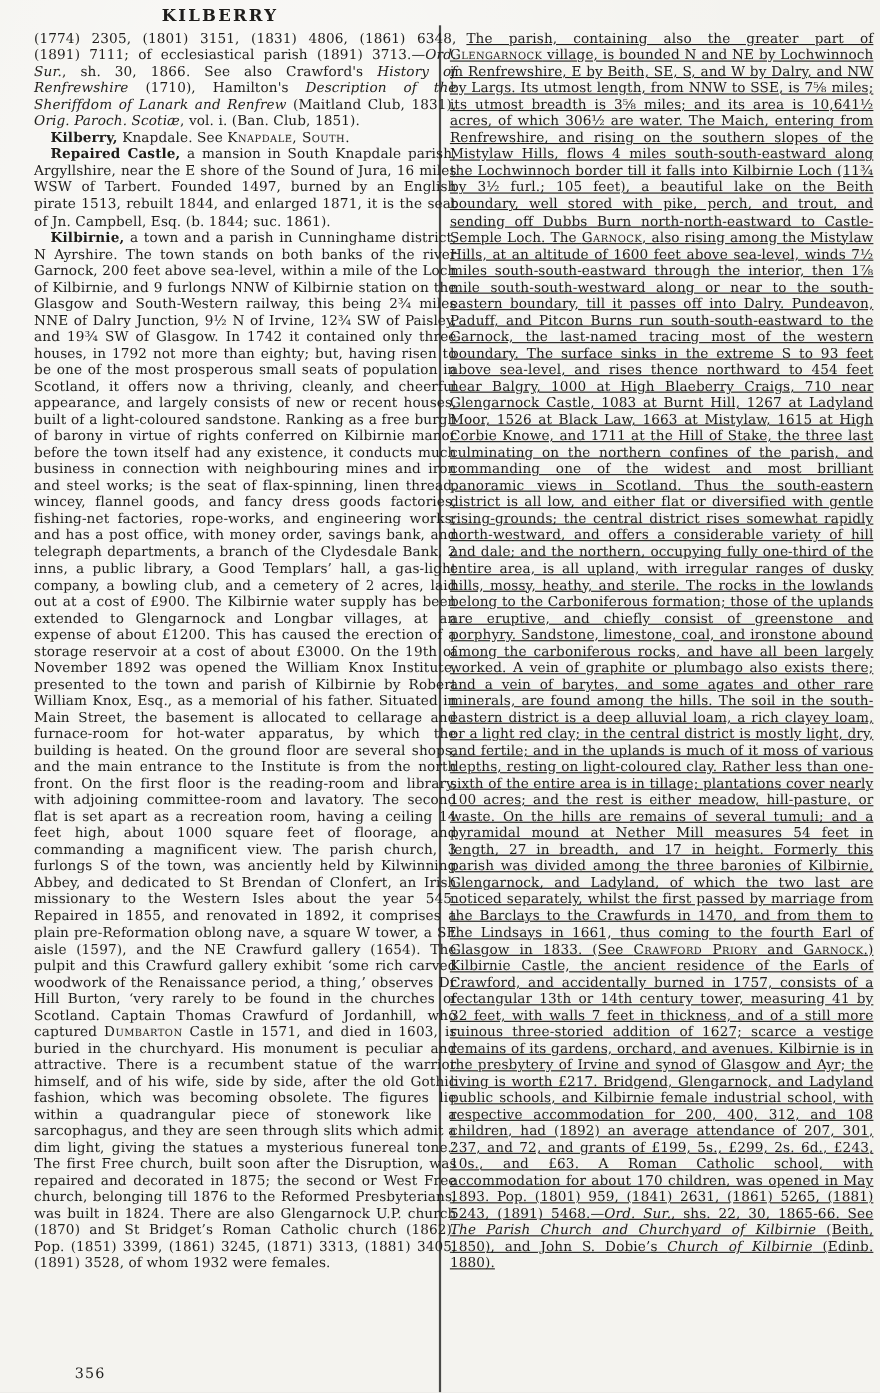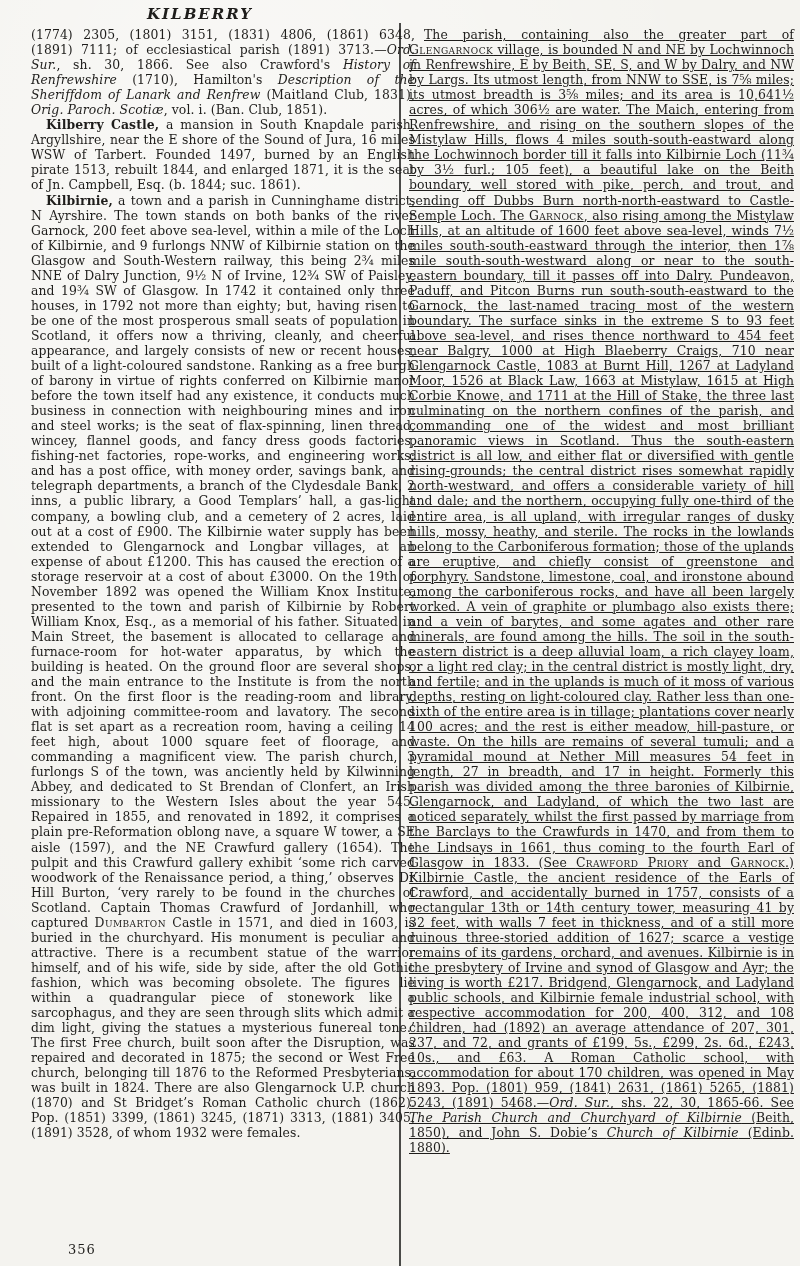--- a/index.html
+++ b/index.html
@@ -26,21 +26,20 @@
     top: 5px; left: 0; right: 0;
     display: flex;
   }
   .running-heads .head {
     width: 50%;
     text-align: center;
     font-weight: bold;
     font-size: 15px;
     letter-spacing: 2px;
     font-family: "DejaVu Serif", serif;
-    font-style: italic;
   }
   .col {
     position: absolute;
     top: 27px;
     font-size: 12.4px;
     line-height: 15.05px;
     text-align: justify;
     letter-spacing: 0.1px;
   }
   .col-left  { left: 10px;  width: 384px; margin-left: 21px; }
@@ -72,21 +71,22 @@
 <div class="page">
 
   <div class="running-heads">
     <div class="head">KILBERRY</div>
   </div>
 
   <div class="divider"></div>
 
   <div class="col col-left">
       <p class="para"><span class="seg-n">(1774) 2305, (1801) 3151, (1831) 4806, (1861) 6348, (1891) 7111; of ecclesiastical parish (1891) 3713.—</span><span class="seg-i">Ord. Sur.</span><span class="seg-n">, sh. 30, 1866.  See also Crawford's </span><span class="seg-i">History of Renfrewshire</span><span class="seg-n"> (1710), Hamilton's </span><span class="seg-i">Description of the Sheriffdom of Lanark and Renfrew</span><span class="seg-n"> (Maitland Club, 1831), </span><span class="seg-i">Orig. Paroch. Scotiæ</span><span class="seg-n">, vol. i. (Ban. Club, 1851).</span></p>
-      <p class="para indent"><span class="seg-b">Kilberry Castle,</span><span class="seg-n"> a mansion in South Knapdale parish, Argyllshire, near the E shore of the Sound of Jura, 16 miles WSW of Tarbert.  Founded 1497, burned by an English pirate 1513, rebuilt 1844, and enlarged 1871, it is the seat of Jn. Campbell, Esq. (b. 1844; suc. 1861).</span></p>
+      <p class="para indent"><span class="seg-b">Kilberry,</span><span class="seg-n"> Knapdale.  See </span><span class="seg-sc">Knapdale, South</span><span class="seg-n">.</span></p>
+      <p class="para indent"><span class="seg-b">Repaired Castle,</span><span class="seg-n"> a mansion in South Knapdale parish, Argyllshire, near the E shore of the Sound of Jura, 16 miles WSW of Tarbert.  Founded 1497, burned by an English pirate 1513, rebuilt 1844, and enlarged 1871, it is the seat of Jn. Campbell, Esq. (b. 1844; suc. 1861).</span></p>
       <p class="para indent"><span class="seg-b">Kilbirnie,</span><span class="seg-n"> a town and a parish in Cunninghame district, N Ayrshire.  The town stands on both banks of the river Garnock, 200 feet above sea-level, within a mile of the Loch of Kilbirnie, and 9 furlongs NNW of Kilbirnie station on the Glasgow and South-Western railway, this being 2¾ miles NNE of Dalry Junction, 9½ N of Irvine, 12¾ SW of Paisley, and 19¾ SW of Glasgow. In 1742 it contained only three houses, in 1792 not more than eighty; but, having risen to be one of the most prosperous small seats of population in Scotland, it offers now a thriving, cleanly, and cheerful appearance, and largely consists of new or recent houses, built of a light-coloured sandstone.  Ranking as a free burgh of barony in virtue of rights conferred on Kilbirnie manor before the town itself had any existence, it conducts much business in connection with neighbouring mines and iron and steel works; is the seat of flax-spinning, linen thread, wincey, flannel goods, and fancy dress goods factories, fishing-net factories, rope-works, and engineering works; and has a post office, with money order, savings bank, and telegraph departments, a branch of the Clydesdale Bank, 2 inns, a public library, a Good Templars’ hall, a gas-light company, a bowling club, and a cemetery of 2 acres, laid out at a cost of £900.  The Kilbirnie water supply has been extended to Glengarnock and Longbar villages, at an expense of about £1200. This has caused the erection of a storage reservoir at a cost of about £3000.  On the 19th of November 1892 was opened the William Knox Institute, presented to the town and parish of Kilbirnie by Robert William Knox, Esq., as a memorial of his father.  Situated in Main Street, the basement is allocated to cellarage and furnace-room for hot-water apparatus, by which the building is heated.  On the ground floor are several shops, and the main entrance to the Institute is from the north front.  On the first floor is the reading-room and library, with adjoining committee-room and lavatory.  The second flat is set apart as a recreation room, having a ceiling 14 feet high, about 1000 square feet of floorage, and commanding a magnificent view.  The parish church, 3 furlongs S of the town, was anciently held by Kilwinning Abbey, and dedicated to St Brendan of Clonfert, an Irish missionary to the Western Isles about the year 545.  Repaired in 1855, and renovated in 1892, it comprises a plain pre-Reformation oblong nave, a square W tower, a SE aisle (1597), and the NE Crawfurd gallery (1654).  The pulpit and this Crawfurd gallery exhibit ‘some rich carved woodwork of the Renaissance period, a thing,’ observes Dr Hill Burton, ‘very rarely to be found in the churches of Scotland.  Captain Thomas Crawfurd of Jordanhill, who captured </span><span class="seg-sc">Dumbarton</span><span class="seg-n"> Castle in 1571, and died in 1603, is buried in the churchyard.  His monument is peculiar and attractive.  There is a recumbent statue of the warrior himself, and of his wife, side by side, after the old Gothic fashion, which was becoming obsolete.  The figures lie within a quadrangular piece of stonework like a sarcophagus, and they are seen through slits which admit a dim light, giving the statues a mysterious funereal tone.’  The first Free church, built soon after the Disruption, was repaired and decorated in 1875; the second or West Free church, belonging till 1876 to the Reformed Presbyterians, was built in 1824.  There are also Glengarnock U.P. church (1870) and St Bridget’s Roman Catholic church (1862).  Pop. (1851) 3399, (1861) 3245, (1871) 3313, (1881) 3405, (1891) 3528, of whom 1932 were females.</span></p>
     </div>
 
   <div class="col col-right">
       <p class="para indent"><span class="seg-n">The parish, containing also the greater part of </span><span class="seg-sc">Glengarnock</span><span class="seg-n"> village, is bounded N and NE by Lochwinnoch in Renfrewshire, E by Beith, SE, S, and W by Dalry, and NW by Largs.  Its utmost length, from NNW to SSE, is 7⅝ miles; its utmost breadth is 3⅝ miles; and its area is 10,641½ acres, of which 306½ are water.  The Maich, entering from Renfrewshire, and rising on the southern slopes of the Mistylaw Hills, flows 4 miles south-south-eastward along the Lochwinnoch border till it falls into Kilbirnie Loch (11¾ by 3½ furl.; 105 feet), a beautiful lake on the Beith boundary, well stored with pike, perch, and trout, and sending off Dubbs Burn north-north-eastward to Castle-Semple Loch.  The </span><span class="seg-sc">Garnock</span><span class="seg-n">, also rising among the Mistylaw Hills, at an altitude of 1600 feet above sea-level, winds 7½ miles south-south-eastward through the interior, then 1⅞ mile south-south-westward along or near to the south-eastern boundary, till it passes off into Dalry. Pundeavon, Paduff, and Pitcon Burns run south-south-eastward to the Garnock, the last-named tracing most of the western boundary.  The surface sinks in the extreme S to 93 feet above sea-level, and rises thence northward to 454 feet near Balgry, 1000 at High Blaeberry Craigs, 710 near Glengarnock Castle, 1083 at Burnt Hill, 1267 at Ladyland Moor, 1526 at Black Law, 1663 at Mistylaw, 1615 at High Corbie Knowe, and 1711 at the Hill of Stake, the three last culminating on the northern confines of the parish, and commanding one of the widest and most brilliant panoramic views in Scotland.  Thus the south-eastern district is all low, and either flat or diversified with gentle rising-grounds; the central district rises somewhat rapidly north-westward, and offers a considerable variety of hill and dale; and the northern, occupying fully one-third of the entire area, is all upland, with irregular ranges of dusky hills, mossy, heathy, and sterile.  The rocks in the lowlands belong to the Carboniferous formation; those of the uplands are eruptive, and chiefly consist of greenstone and porphyry.  Sandstone, limestone, coal, and ironstone abound among the carboniferous rocks, and have all been largely worked.  A vein of graphite or plumbago also exists there; and a vein of barytes, and some agates and other rare minerals, are found among the hills.  The soil in the south-eastern district is a deep alluvial loam, a rich clayey loam, or a light red clay; in the central district is mostly light, dry, and fertile; and in the uplands is much of it moss of various depths, resting on light-coloured clay.  Rather less than one-sixth of the entire area is in tillage; plantations cover nearly 100 acres; and the rest is either meadow, hill-pasture, or waste.  On the hills are remains of several tumuli; and a pyramidal mound at Nether Mill measures 54 feet in length, 27 in breadth, and 17 in height.  Formerly this parish was divided among the three baronies of Kilbirnie, Glengarnock, and Ladyland, of which the two last are noticed separately, whilst the first passed by marriage from the Barclays to the Crawfurds in 1470, and from them to the Lindsays in 1661, thus coming to the fourth Earl of Glasgow in 1833.  (See </span><span class="seg-sc">Crawford Priory</span><span class="seg-n"> and </span><span class="seg-sc">Garnock</span><span class="seg-n">.)  Kilbirnie Castle, the ancient residence of the Earls of Crawford, and accidentally burned in 1757, consists of a rectangular 13th or 14th century tower, measuring 41 by 32 feet, with walls 7 feet in thickness, and of a still more ruinous three-storied addition of 1627; scarce a vestige remains of its gardens, orchard, and avenues.  Kilbirnie is in the presbytery of Irvine and synod of Glasgow and Ayr; the living is worth £217.  Bridgend, Glengarnock, and Ladyland public schools, and Kilbirnie female industrial school, with respective accommodation for 200, 400, 312, and 108 children, had (1892) an average attendance of 207, 301, 237, and 72, and grants of £199, 5s., £299, 2s. 6d., £243, 10s., and £63.  A Roman Catholic school, with accommodation for about 170 children, was opened in May 1893.  Pop. (1801) 959, (1841) 2631, (1861) 5265, (1881) 5243, (1891) 5468.—</span><span class="seg-i">Ord. Sur.</span><span class="seg-n">, shs. 22, 30, 1865-66.  See </span><span class="seg-i">The Parish Church and Churchyard of Kilbirnie</span><span class="seg-n"> (Beith, 1850), and John S. Dobie’s </span><span class="seg-i">Church of Kilbirnie</span><span class="seg-n"> (Edinb. 1880).</span></p>
     </div>
 
   <div class="page-number">356</div>
 
 </div>

